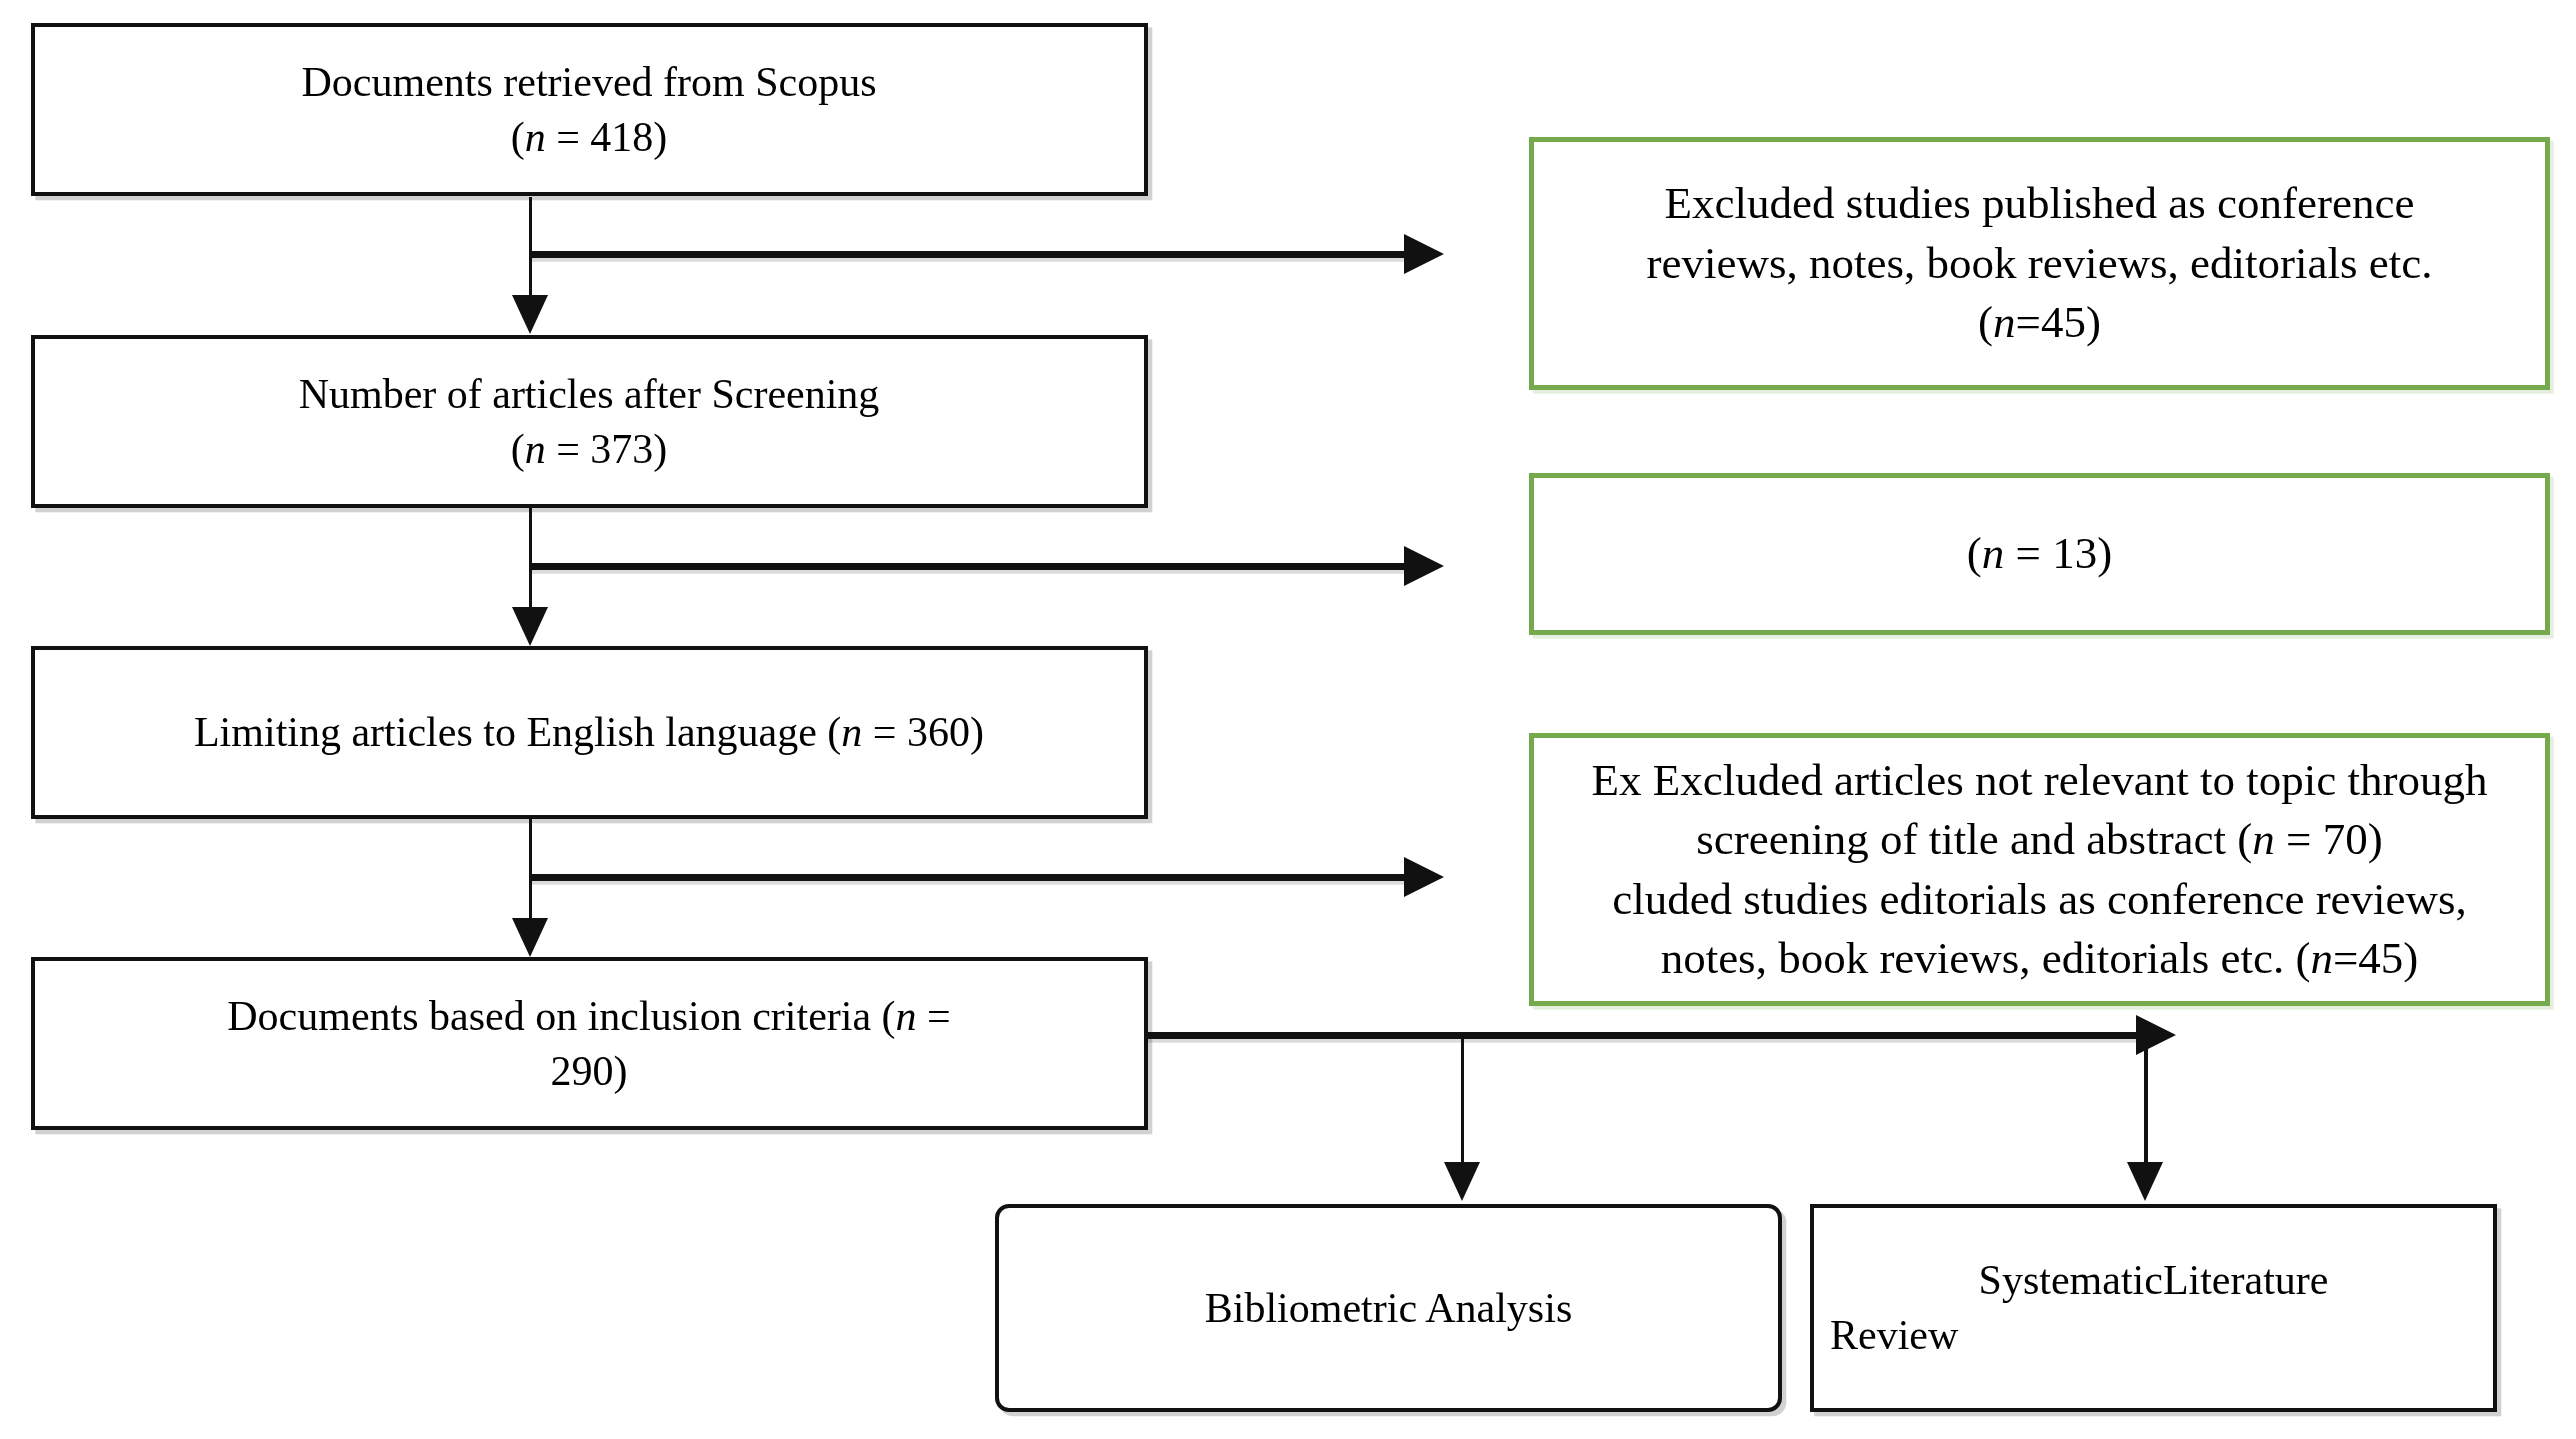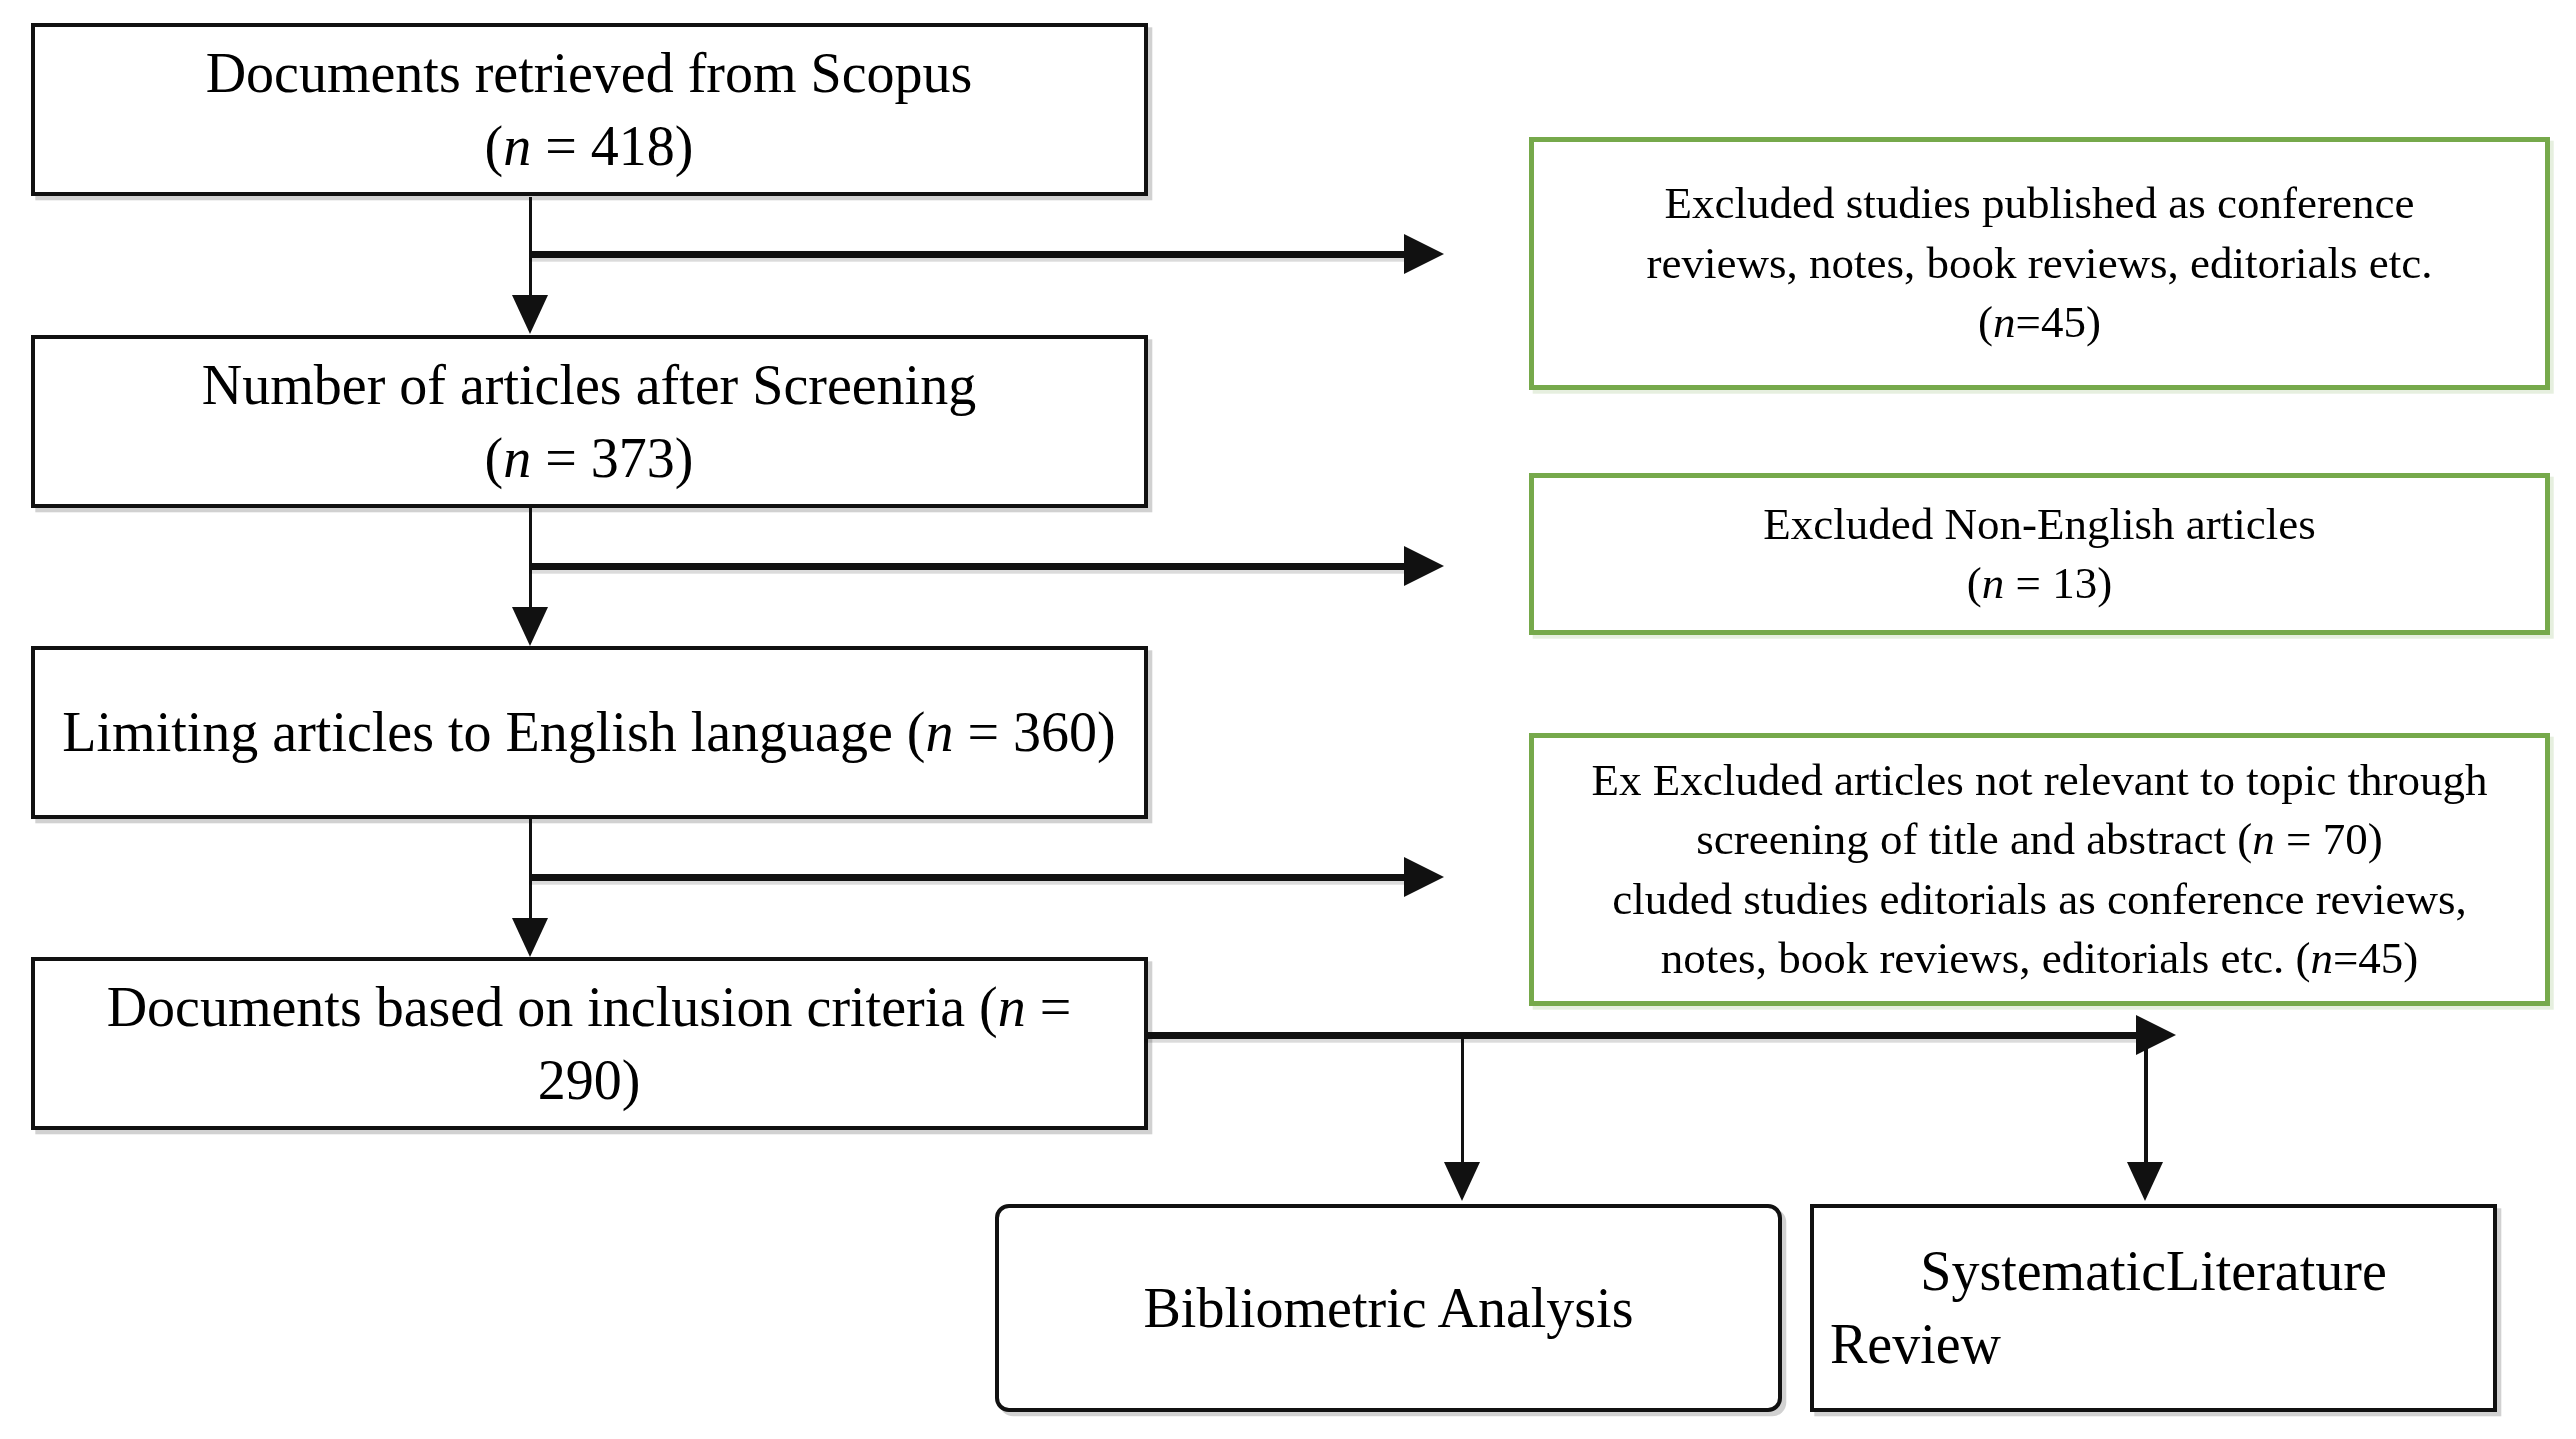--- a/index.html
+++ b/index.html
@@ -32,21 +32,21 @@
   .box-black {
     border: 4.3px solid #111111;
     box-shadow: 4.3px 4.3px 0 0 rgba(0,0,0,0.18);
   }
   .box-green {
     border: 5.5px solid #76a94b;
     box-shadow: 3.7px 3.7px 0 0 rgba(118,169,75,0.18);
     align-items: center;
   }
   .box-text {
-    font-size: 56px;
+    font-size: 42px;
     line-height: 1.30;
     padding: 0 16px;
   }
   .box-text .it {
     font-style: italic;
   }
   .box-green .box-text {
     font-size: 45px;
     line-height: 1.32;
   }
@@ -129,21 +129,20 @@
   <div class="box box-green" style="left:1529px; top:137px; width:1021px; height:253px;">
     <div class="box-text">
       <div>Excluded studies published as conference</div>
       <div>reviews, notes, book reviews, editorials etc.</div>
       <div><span>(</span><span class="it">n</span><span>=45)</span></div>
     </div>
   </div>
 
   <div class="box box-green" style="left:1529px; top:473px; width:1021px; height:162px;">
     <div class="box-text">
-      <div>Excluded Non-English articles</div>
       <div><span>(</span><span class="it">n</span><span> = 13)</span></div>
     </div>
   </div>
 
   <div class="box box-green" style="left:1529px; top:733px; width:1021px; height:273px;">
     <div class="box-text">
       <div>Ex Excluded articles not relevant to topic through</div>
       <div><span>screening of title and abstract (</span><span class="it">n</span><span> = 70)</span></div>
       <div>cluded studies editorials as conference reviews,</div>
       <div><span>notes, book reviews, editorials etc. (</span><span class="it">n</span><span>=45)</span></div>

